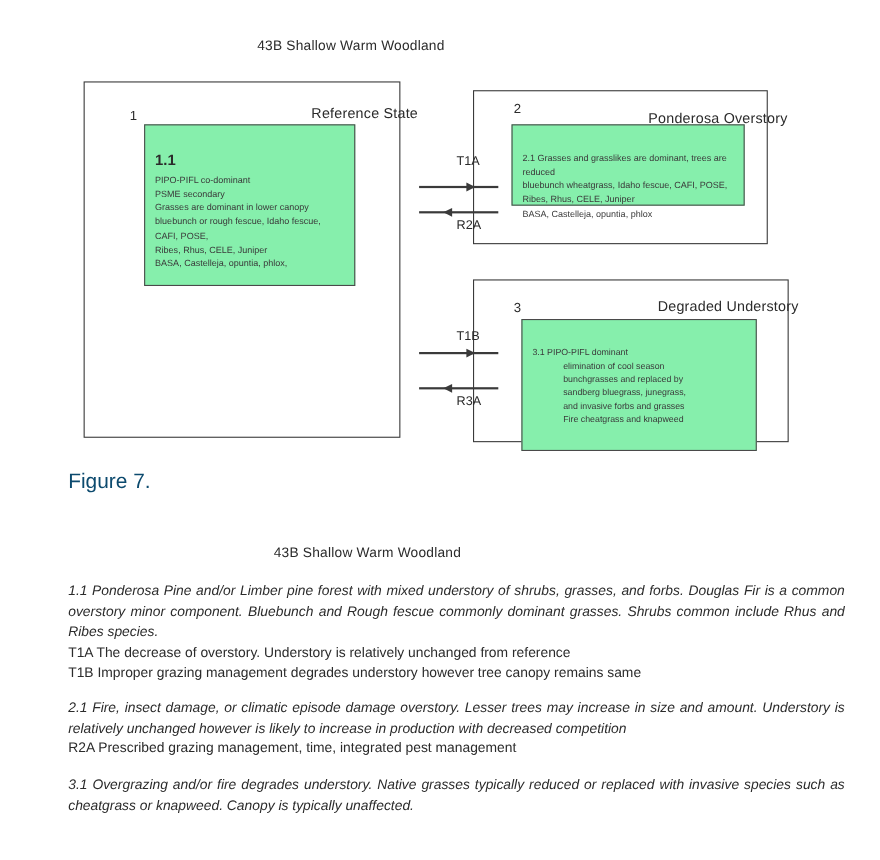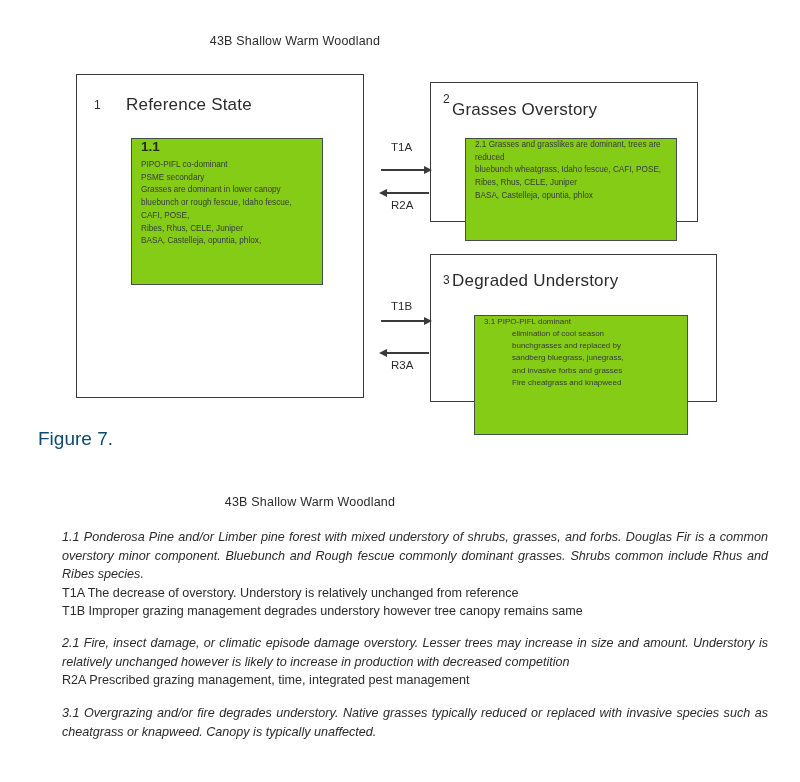--- a/index.html
+++ b/index.html
@@ -8,21 +8,21 @@
     background: #ffffff;
   }
   body {
     width: 800px;
     height: 782px;
     position: relative;
     font-family: "Liberation Sans", sans-serif;
     color: #2b2b2b;
     overflow: hidden;
   }
-  .abs { position: absolute; }
+  .abs { position: absolute; padding-left: 24px; }
 
   
   .diagram-title {
     left: 0; top: 34px; width: 590px;
     text-align: center;
     font-size: 12.5px;
     color: #2b2b2b;
     letter-spacing: .2px;
   }
   .body-title {
@@ -45,39 +45,38 @@
 
   .box-number {
     font-size: 12px;
     color: #2b2b2b;
   }
   #num-1 { left: 94px;  top: 98px; }
   #num-2 { left: 443px; top: 92px; }
   #num-3 { left: 443px; top: 273px; }
 
   .box-heading {
-    font-size: 17px;
-    color: #2b2b2b;
-    text-align: left;
+    font-size: 13px;
+    color: #2b2b2b;
+    text-align: right;
     letter-spacing: .2px;
   }
   #head-reference { left: 126px; top: 95px;  width: 230px; }
   #head-overstory { left: 452px; top: 100px; width: 240px; }
   #head-understory{ left: 452px; top: 271px; width: 250px; }
 
   
   .phase-box {
     border: 1.5px solid #4a4a4a;
-    background: #84cc16;
+    background: #86efac;
     box-sizing: border-box;
-    padding: 0 9px;
-    margin-top: 25px;
+    padding: 24px 9px;
   }
   #phase-1-1 { left: 131px; top: 113px; width: 192px; height: 147px; }
-  #phase-2-1 { left: 465px; top: 113px; width: 212px; height: 103px; }
+  #phase-2-1 { left: 465px; top: 113px; width: 212px; height: 74px; }
   #phase-3-1 { left: 474px; top: 290px; width: 214px; height: 120px; }
 
   .phase-label {
     font-size: 13.5px;
     font-weight: bold;
     color: #2b2b2b;
     margin-bottom: 5px;
   }
   .phase-lines {
     font-size: 8.2px;
@@ -162,21 +161,21 @@
     <div>Grasses are dominant in lower canopy</div>
     <div>bluebunch or rough fescue, Idaho fescue,</div>
     <div>CAFI, POSE,</div>
     <div>Ribes, Rhus, CELE, Juniper</div>
     <div>BASA, Castelleja, opuntia, phlox,</div>
   </div>
 </div>
 
 <div class="abs state-box" id="box-overstory"></div>
 <div class="abs box-number" id="num-2">2</div>
-<div class="abs box-heading" id="head-overstory">Grasses Overstory</div>
+<div class="abs box-heading" id="head-overstory">Ponderosa Overstory</div>
 <div class="abs phase-box" id="phase-2-1">
   <div class="phase-lines">
     <div>2.1 Grasses and grasslikes are dominant, trees are</div>
     <div>reduced</div>
     <div>bluebunch wheatgrass, Idaho fescue, CAFI, POSE,</div>
     <div>Ribes, Rhus, CELE, Juniper</div>
     <div>BASA, Castelleja, opuntia, phlox</div>
   </div>
 </div>
 

